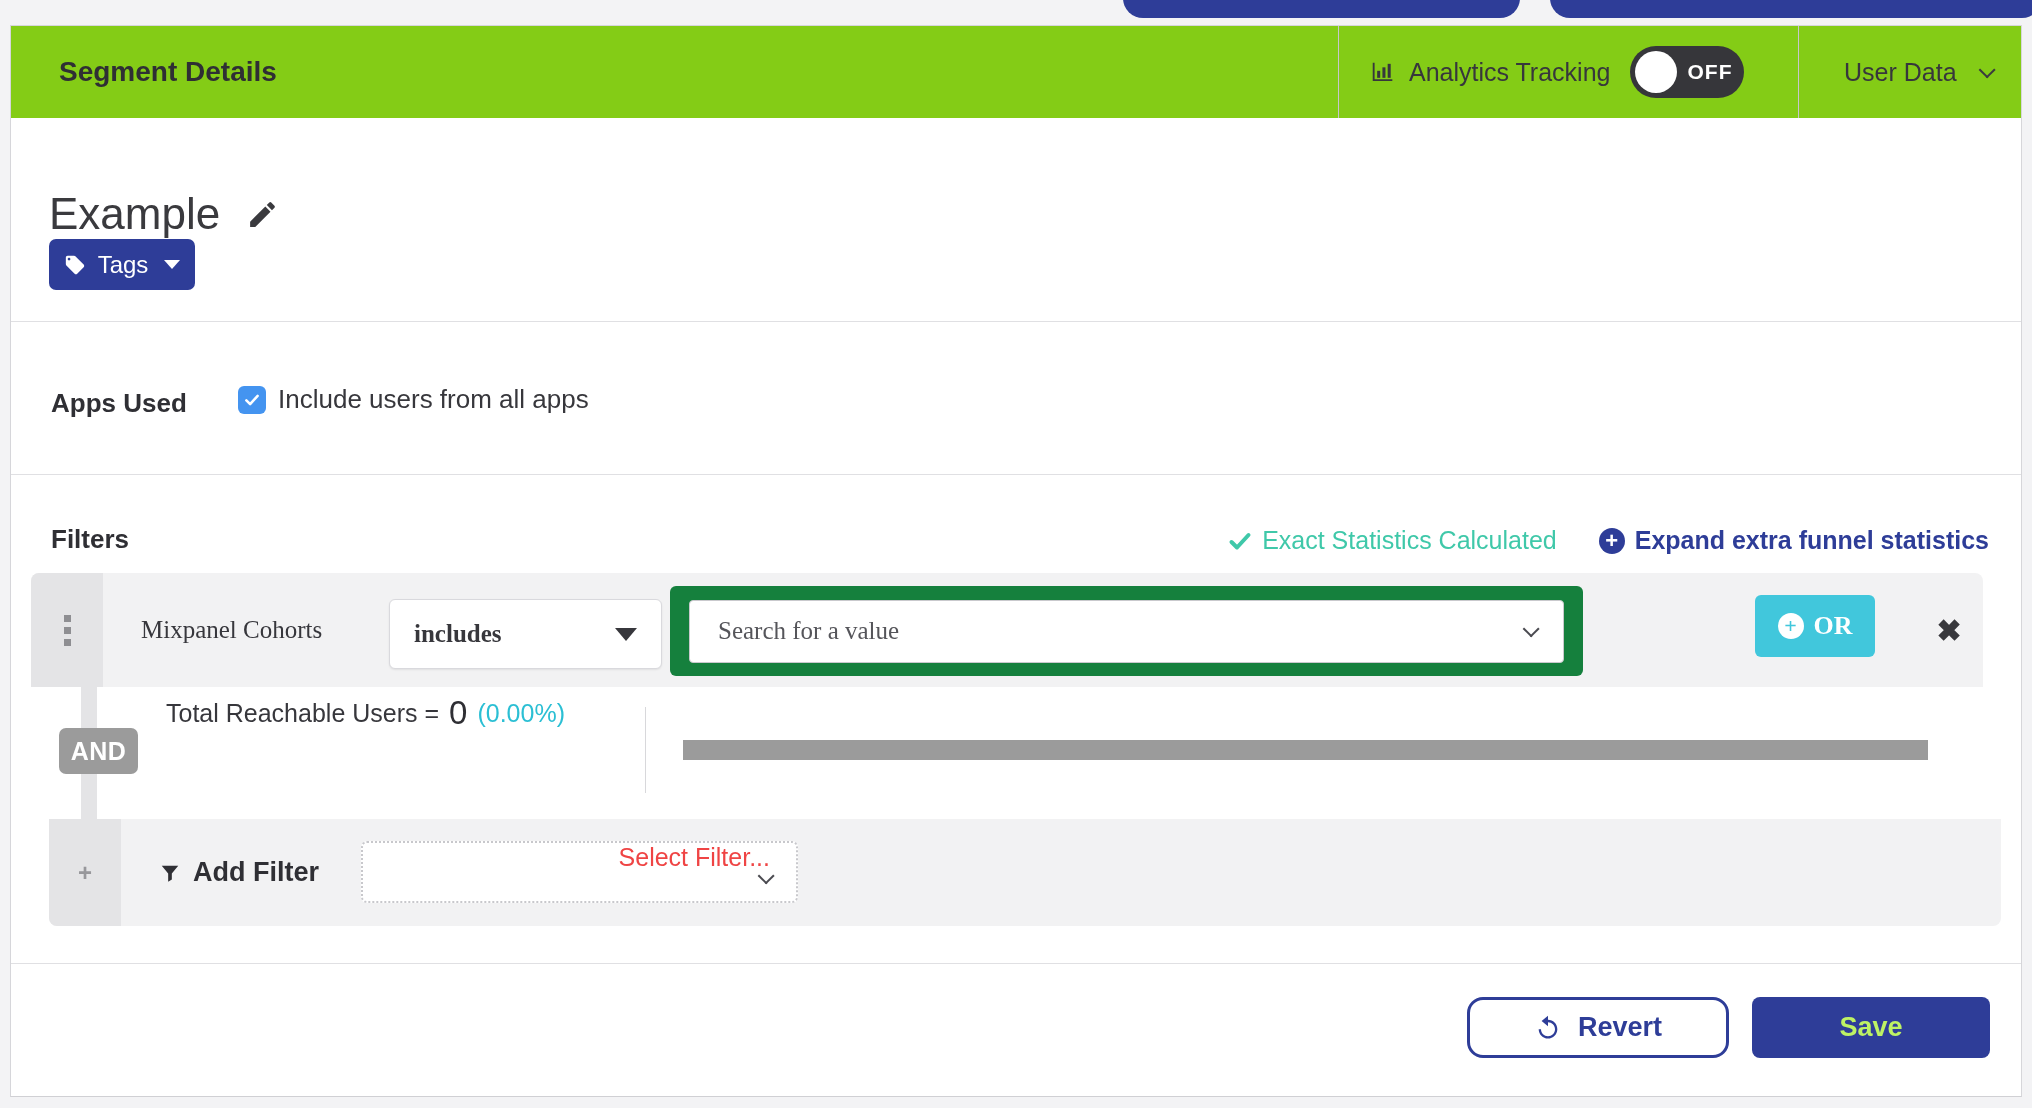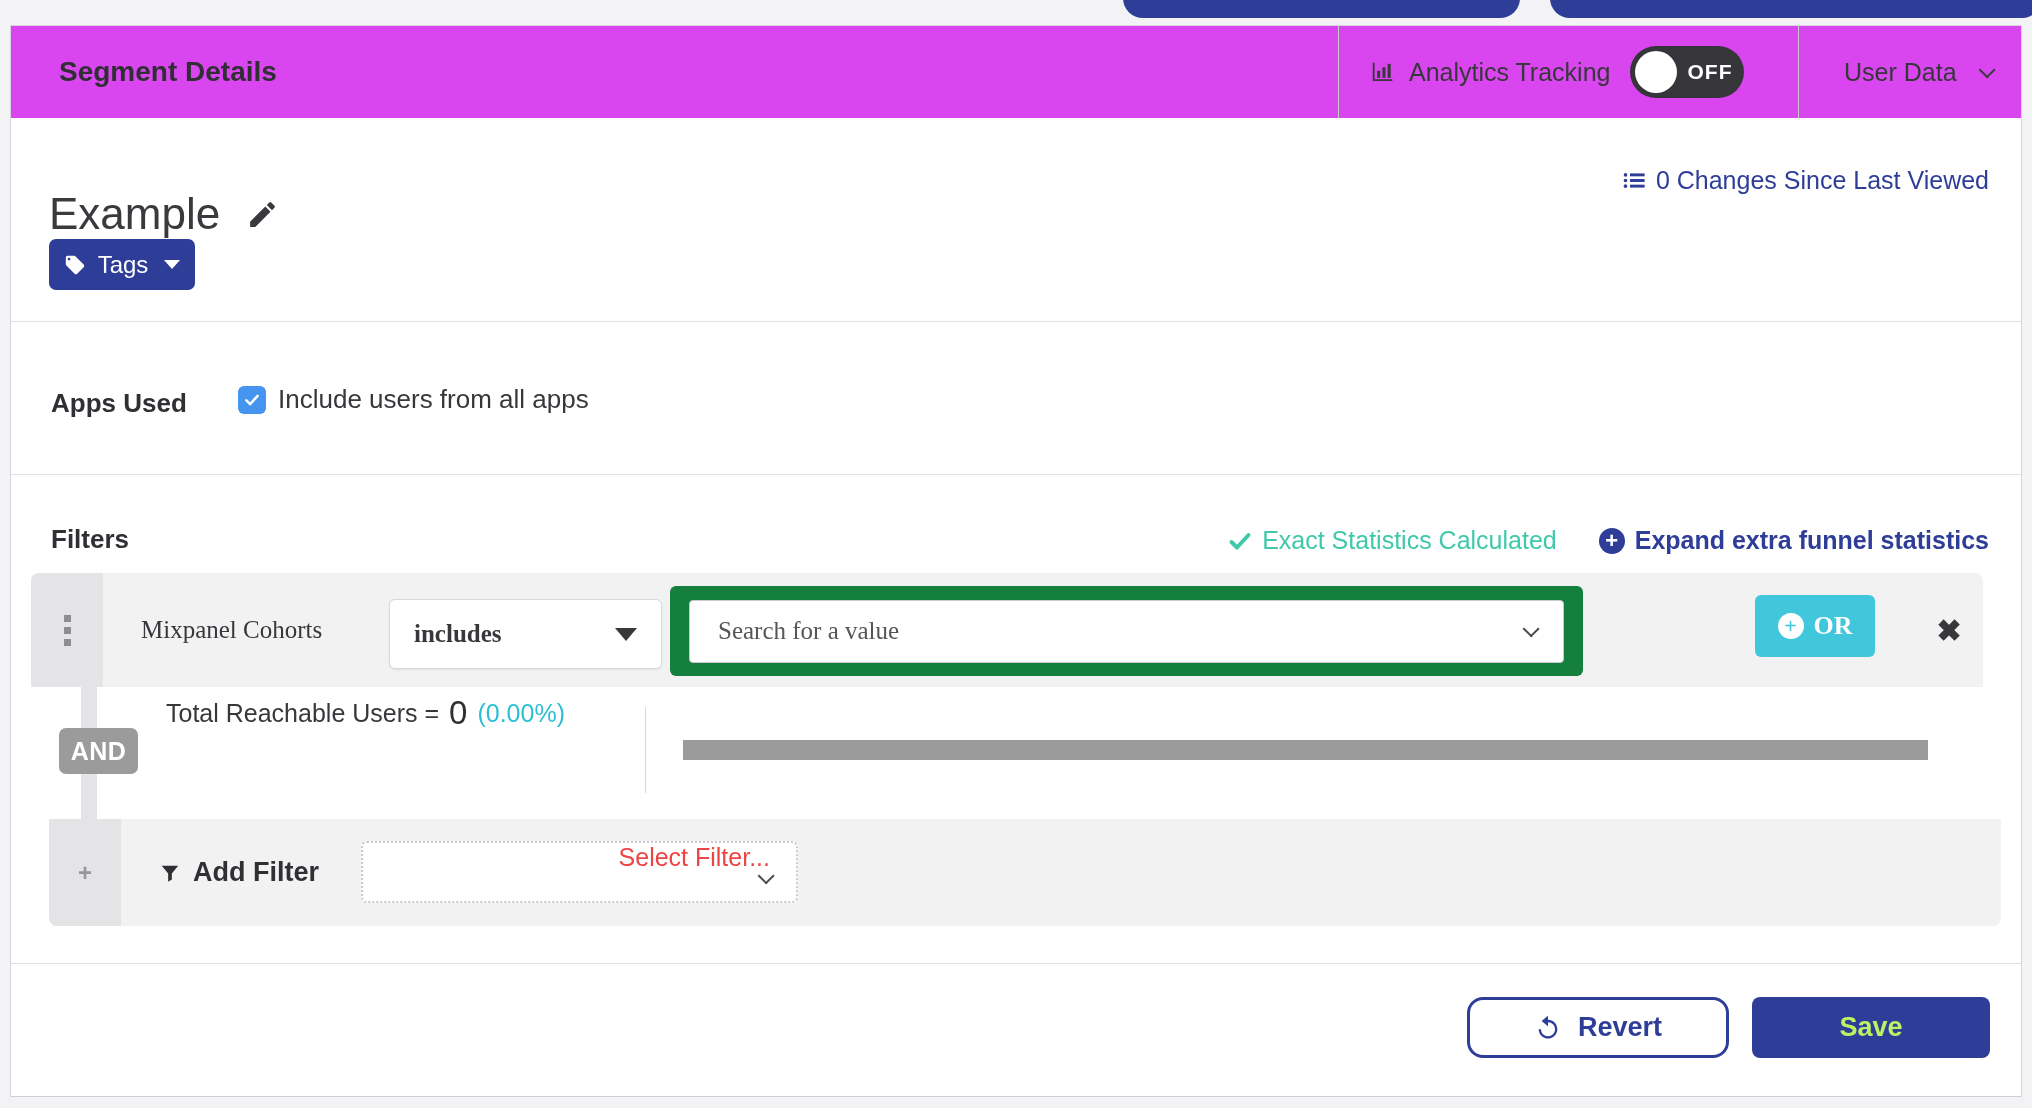--- a/index.html
+++ b/index.html
@@ -21,21 +21,21 @@
   .card {
     position:absolute; left:10px; top:25px; width:2012px; height:1072px;
     background:#ffffff;
     border:1px solid #d6d6da;
     border-bottom:1px solid #d0d0d4;
   }
 
   
   .hdr {
     position:absolute; left:0; top:0; width:100%; height:92px;
-    background:#d946ef;
+    background:#84cc16;
   }
   .hdr-title {
     position:absolute; left:48px; top:0; height:92px;
     display:flex; align-items:center;
     font-size:28px; font-weight:bold; color:#2f2f34;
   }
   .hdr-sep { position:absolute; top:0; width:1px; height:92px; background:#c7c7cc; }
   .hdr-sep1 { left:1327px; }
   .hdr-sep2 { left:1787px; }
   .analytics {
@@ -282,33 +282,20 @@
   </div>
   <div class="tags-btn">
     <span>
       <svg width="22" height="22" viewBox="0 0 24 24" fill="#ffffff">
         <path d="M21.41 11.58l-9-9C12.05 2.22 11.55 2 11 2H4c-1.1 0-2 .9-2 2v7c0 .55.22 1.05.59 1.42l9 9c.36.36.86.58 1.41.58.55 0 1.05-.22 1.41-.59l7-7c.37-.36.59-.86.59-1.41 0-.55-.23-1.06-.59-1.42zM5.5 7C4.67 7 4 6.33 4 5.5S4.67 4 5.5 4 7 4.67 7 5.5 6.33 7 5.5 7z"></path>
       </svg>
     </span>
     <span>Tags</span>
     <span class="caret-down"></span>
   </div>
-  <div class="changes-link">
-    <span>
-      <svg width="27" height="27" viewBox="0 0 24 24" fill="#2e3d98">
-        <circle cx="4" cy="7" r="1.6"></circle>
-          <rect x="8" y="5.7" width="13" height="2.6"></rect>
-        <circle cx="4" cy="12" r="1.6"></circle>
-          <rect x="8" y="10.7" width="13" height="2.6"></rect>
-        <circle cx="4" cy="17" r="1.6"></circle>
-          <rect x="8" y="15.7" width="13" height="2.6"></rect>
-      </svg>
-    </span>
-    <span>0 Changes Since Last Viewed</span>
-  </div>
 
   <div class="divider div1"></div>
 
   <div class="apps-label">Apps Used</div>
   <div class="apps-check">
     <span class="checkbox">
       <svg width="18" height="18" viewBox="0 0 24 24" fill="none" stroke="#ffffff" stroke-width="3.4" stroke-linecap="round" stroke-linejoin="round">
         <path d="M4.5 12.5l5 5 10-11"></path>
       </svg>
     </span>

